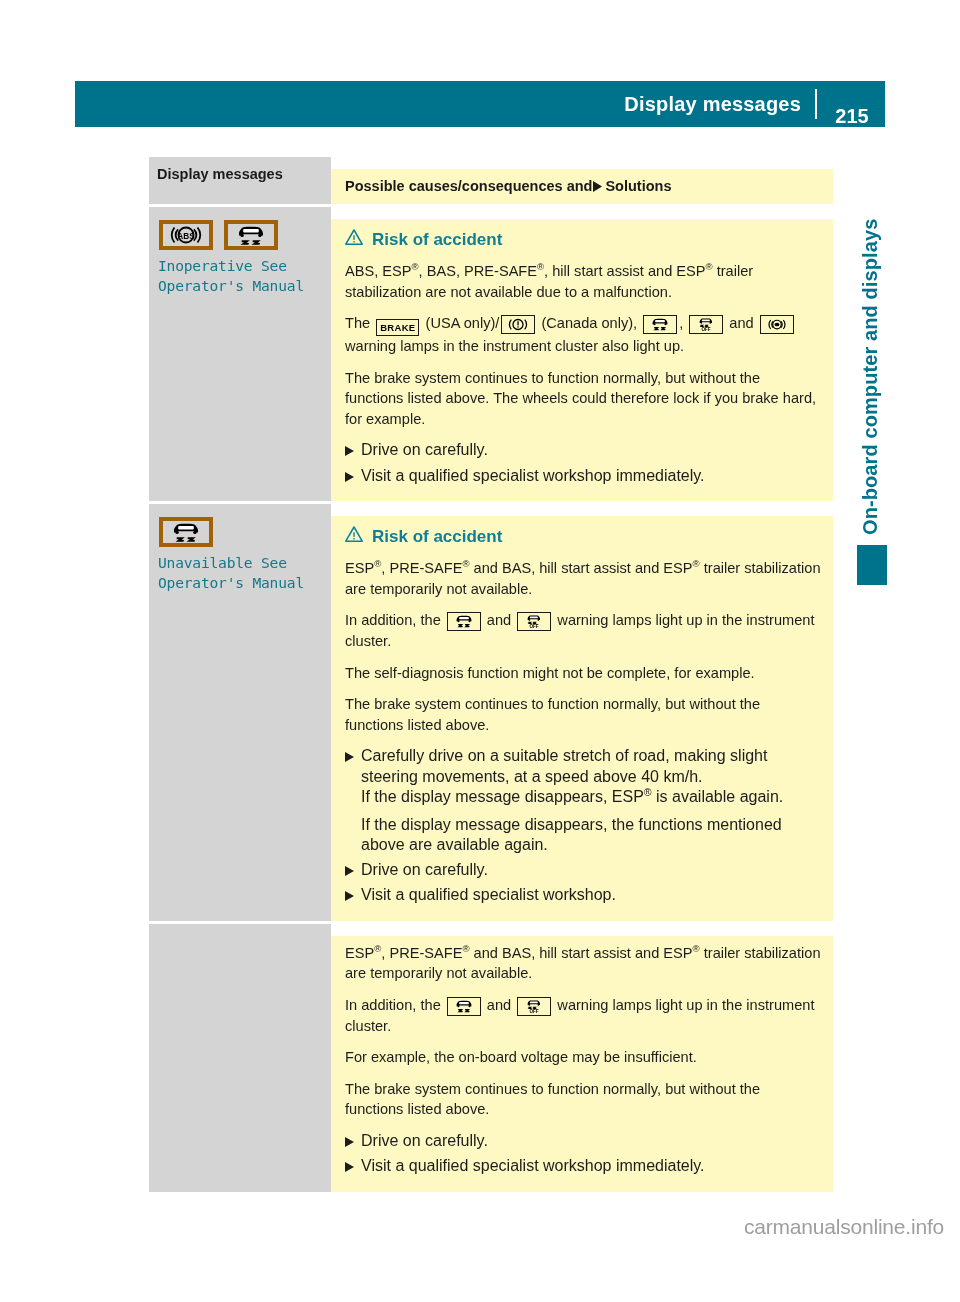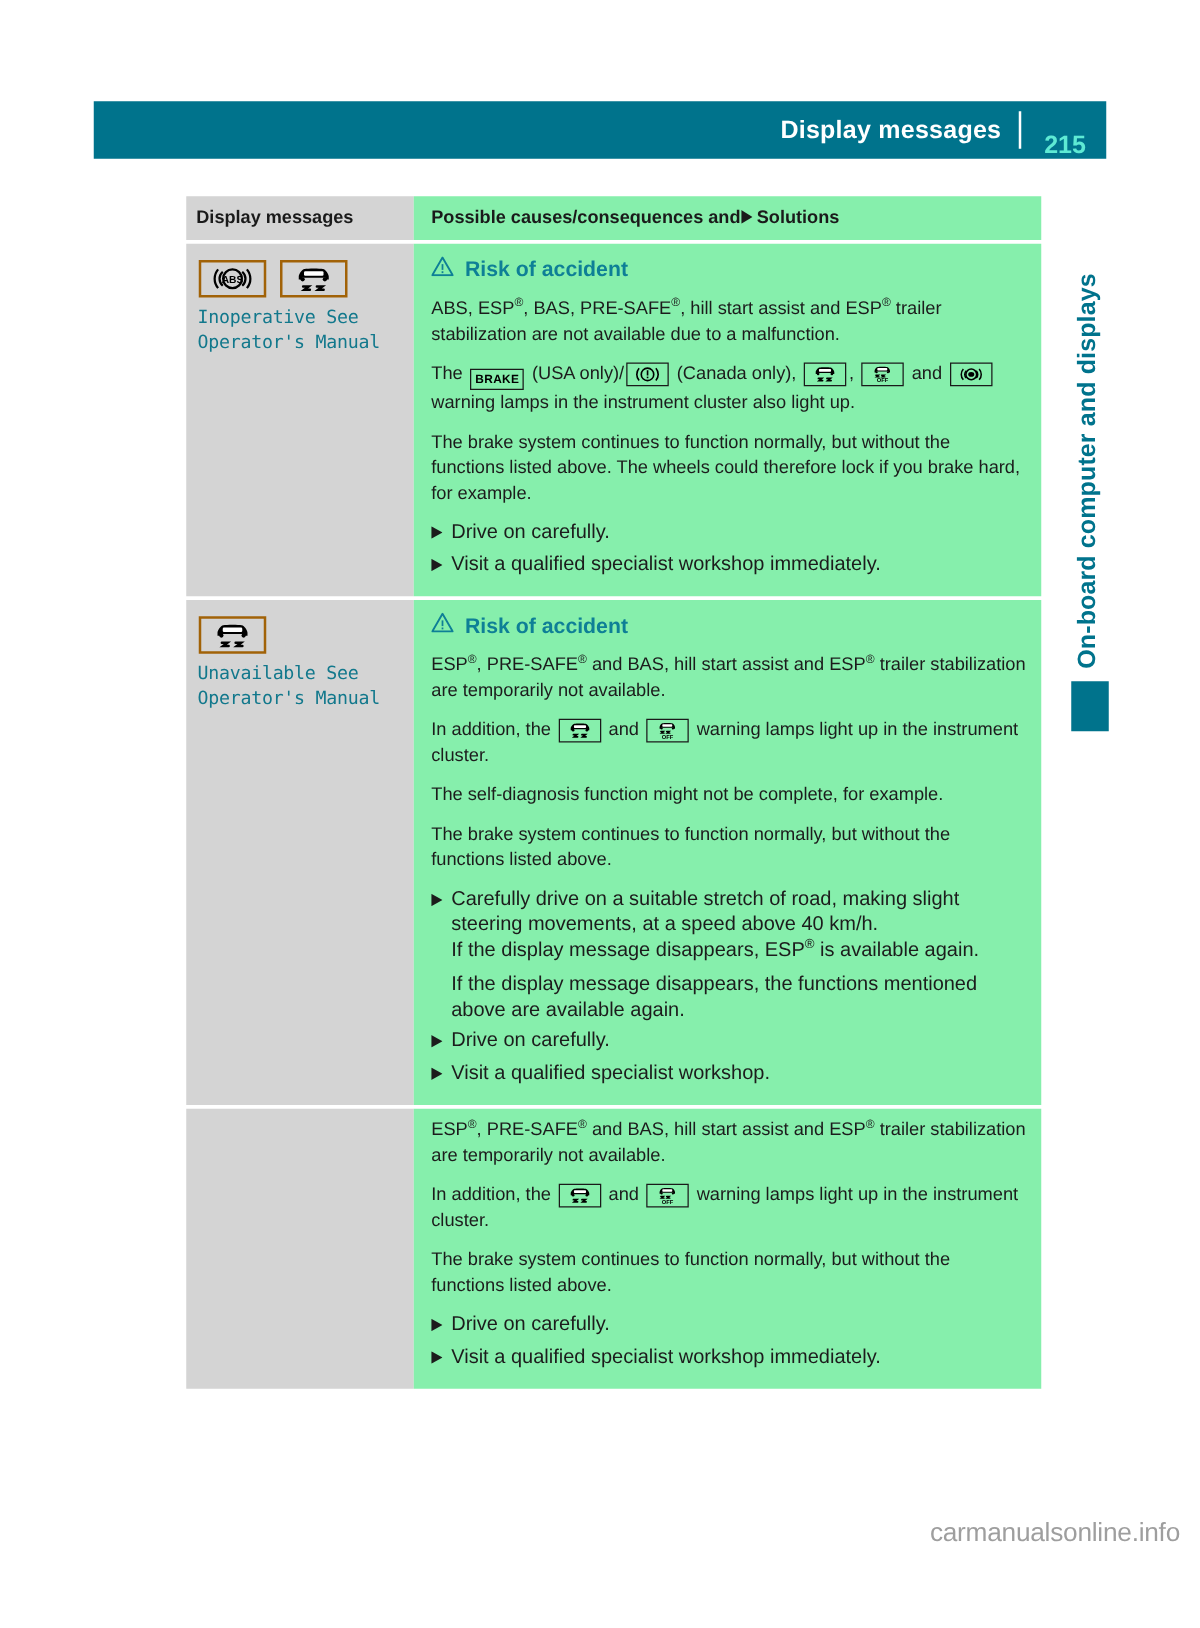--- a/index.html
+++ b/index.html
@@ -33,21 +33,21 @@
     font-weight: bold;
     letter-spacing: 0.2px;
     padding-right: 14px;
   }
   .header-divider {
     width: 2px;
     height: 30px;
     background: #ffffff;
   }
   .header-page {
-    color: #5eead4;
+    color: #ffffff;
     font-size: 20px;
     font-weight: bold;
     width: 66px;
     text-align: center;
     padding-left: 2px;
     margin-top: 24px;
   }
 
   
   .side-label {
@@ -93,23 +93,24 @@
   }
   .col-left {
     width: 182px;
     flex: 0 0 182px;
     background: #d4d4d4;
     padding: 7px 10px 14px 8px;
     box-sizing: border-box;
   }
   .col-right {
     flex: 1 1 auto;
-    background: #86efac;
+    background: #fef9c3;
     padding: 7px 12px 14px 14px;
     box-sizing: border-box;
+    margin-top: 12px;
   }
   .header-row .col-left,
   .header-row .col-right {
     padding-top: 8px;
     padding-bottom: 9px;
   }
   .th {
     font-size: 14.5px;
     font-weight: bold;
     color: #1a1a1a;
@@ -131,26 +132,26 @@
     font-family: "DejaVu Sans Mono", "Liberation Mono", monospace;
     color: #12788c;
     font-size: 14.6px;
     line-height: 20px;
     letter-spacing: -0.2px;
     margin-left: 1px;
   }
 
   
   .pic {
-    border: 2px solid #a16207;
+    border: 4px solid #a16207;
     width: 54px;
     height: 30px;
     box-sizing: border-box;
     display: inline-flex;
-    align-items: center;
+    align-items: flex-end;
     justify-content: center;
     background: transparent;
   }
   
   .pic-inline {
     border: 1.6px solid #1a1a1a;
     height: 19px;
     min-width: 34px;
     box-sizing: border-box;
     display: inline-flex;
@@ -511,20 +512,21 @@
                 <circle cx="28.5" cy="10.1" r="1.5"></circle>
               </g>
               <g fill="none" stroke="#000" stroke-width="1.9" stroke-linecap="round">
                 <path d="M11.8 14.2 h3.6 l-2.8 2.3 h3.6"></path>
                 <path d="M19.8 14.2 h3.6 l-2.8 2.3 h3.6"></path>
               </g>
               <text x="21" y="24" font-family="'Liberation Sans',sans-serif" font-size="8" font-weight="bold" fill="#000" text-anchor="middle">OFF</text>
             </svg>
           </span><span> warning lamps light up in the instrument cluster.</span></p>
 
+      <p class="body">For example, the on-board voltage may be insufficient.</p>
       <p class="body">The brake system continues to function normally, but without the functions listed above.</p>
 
       <div class="bullet">
         <span class="arr">
           <svg width="9" height="10" viewBox="0 0 9 10">
               <polygon points="0,0 9,5 0,10" fill="#1c1c1c"></polygon>
             </svg>
         </span>
         <span class="btxt">Drive on carefully.</span>
       </div>

